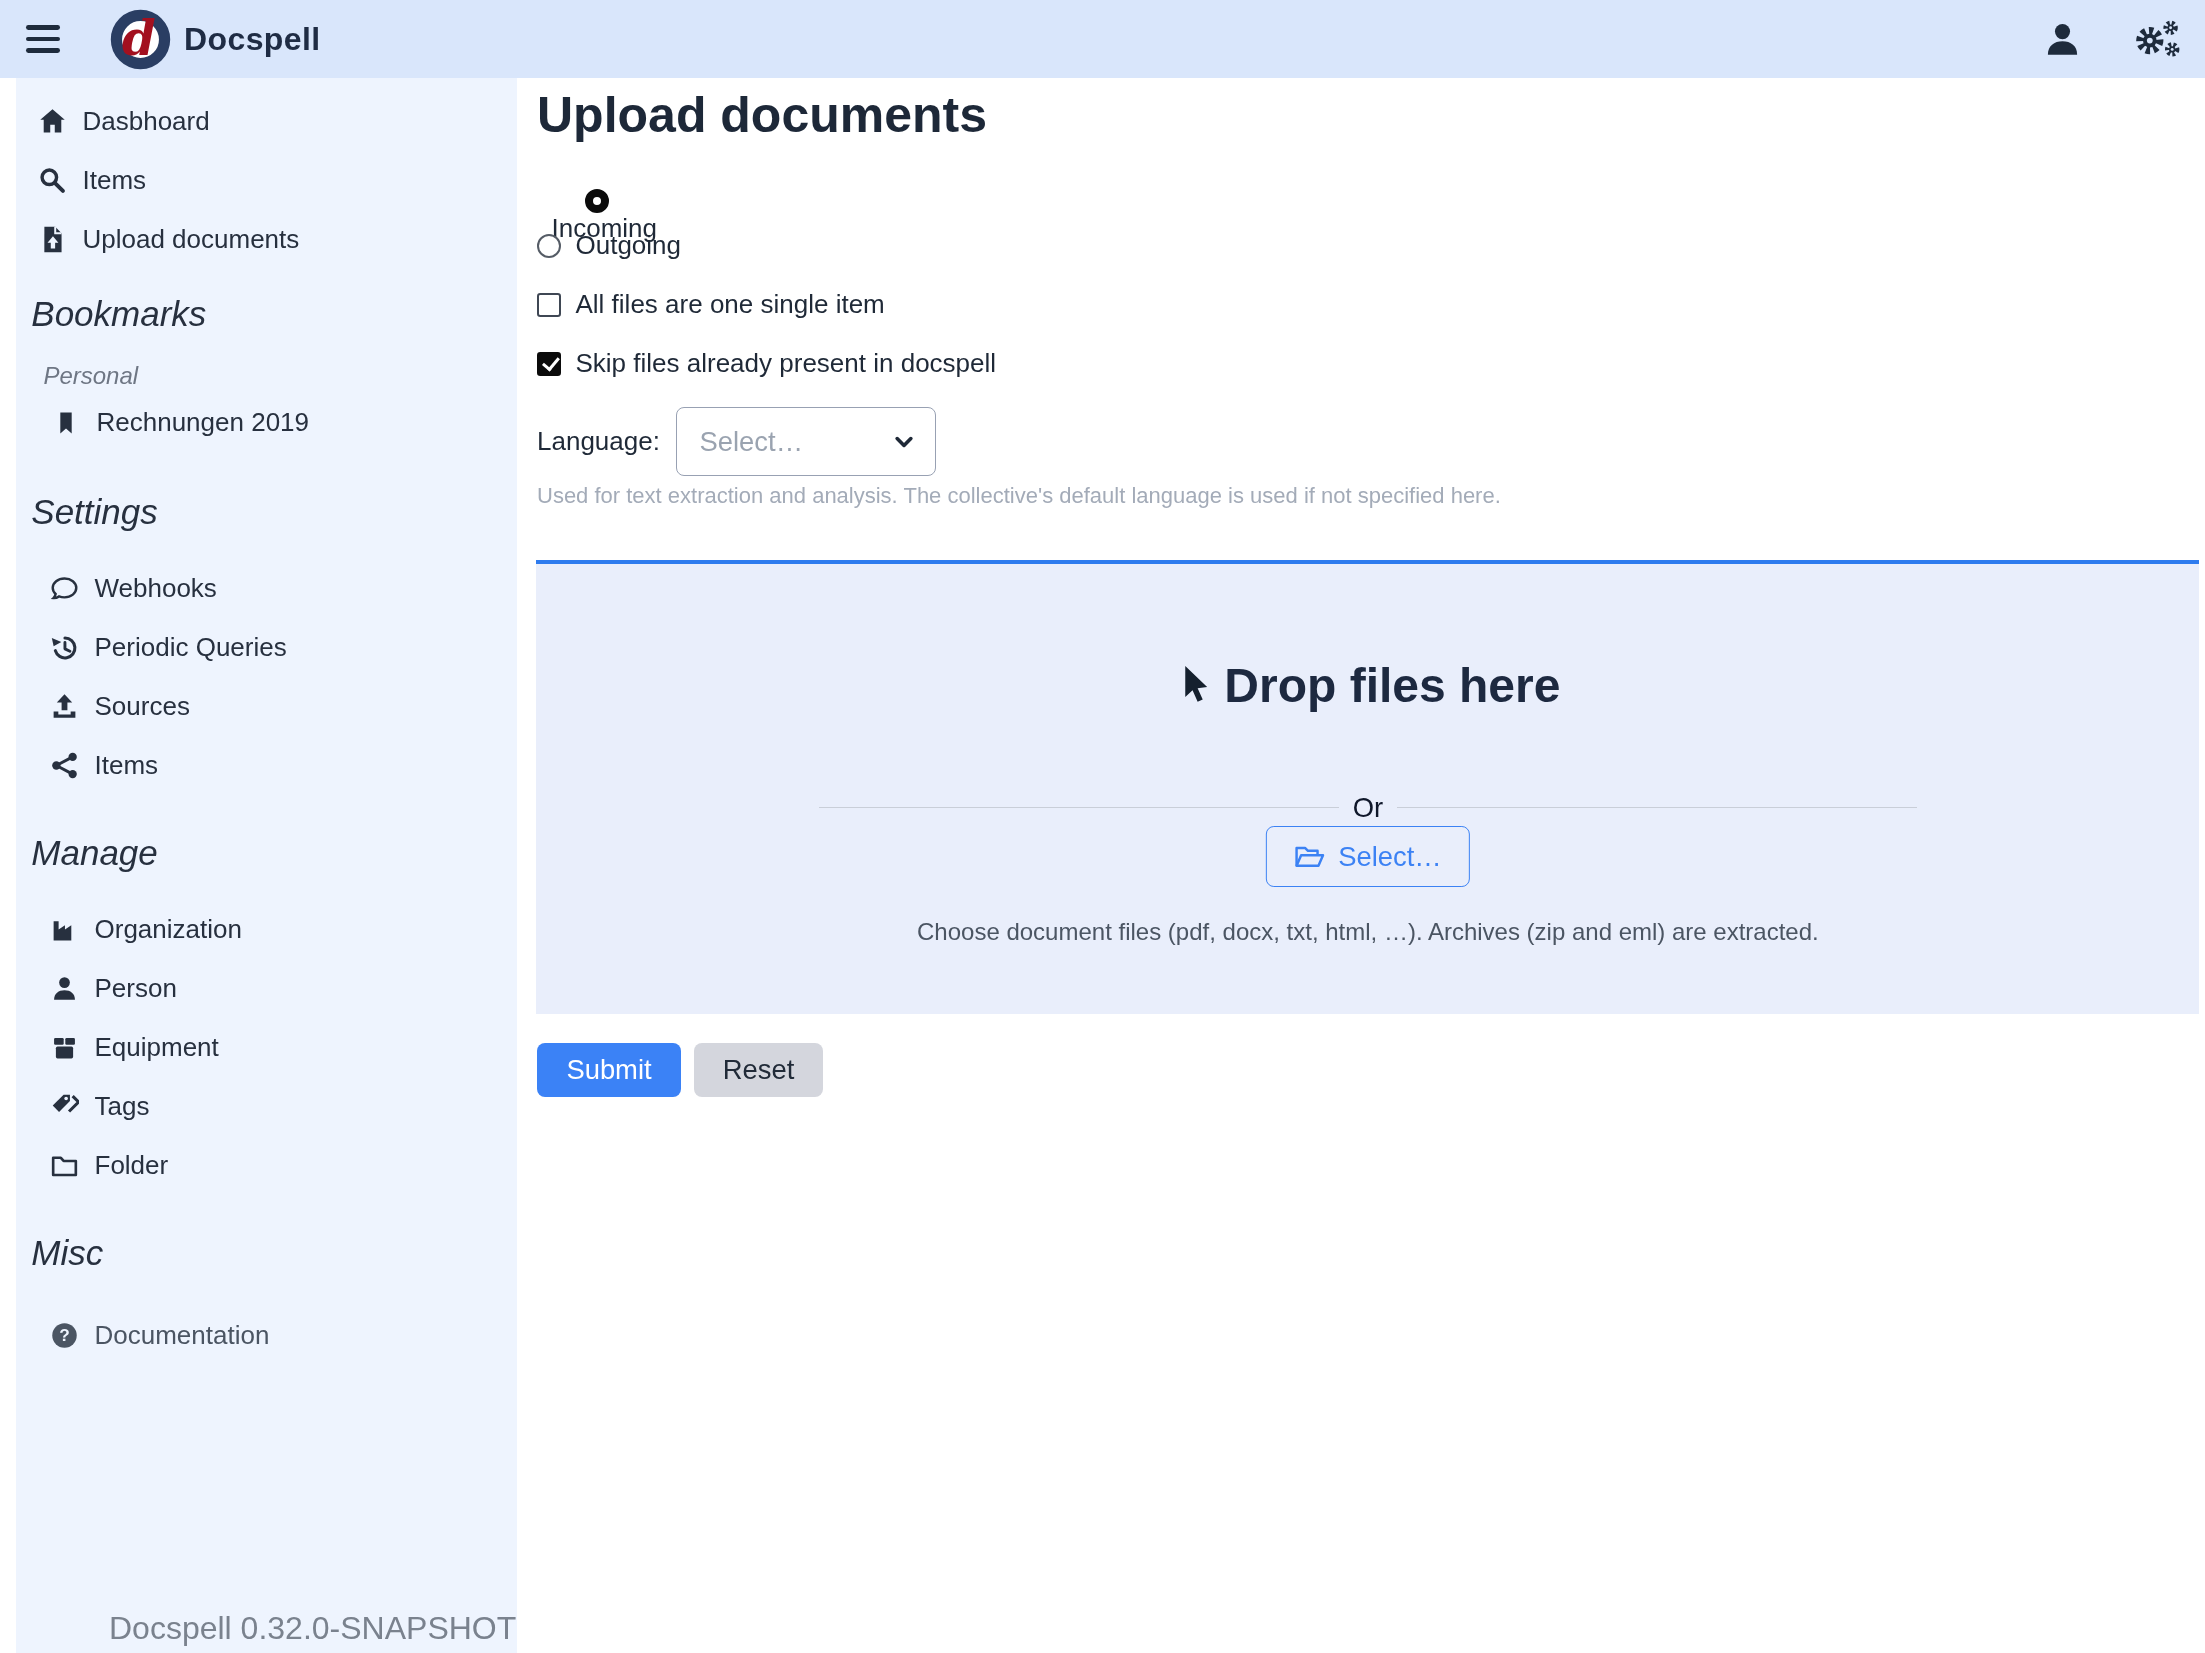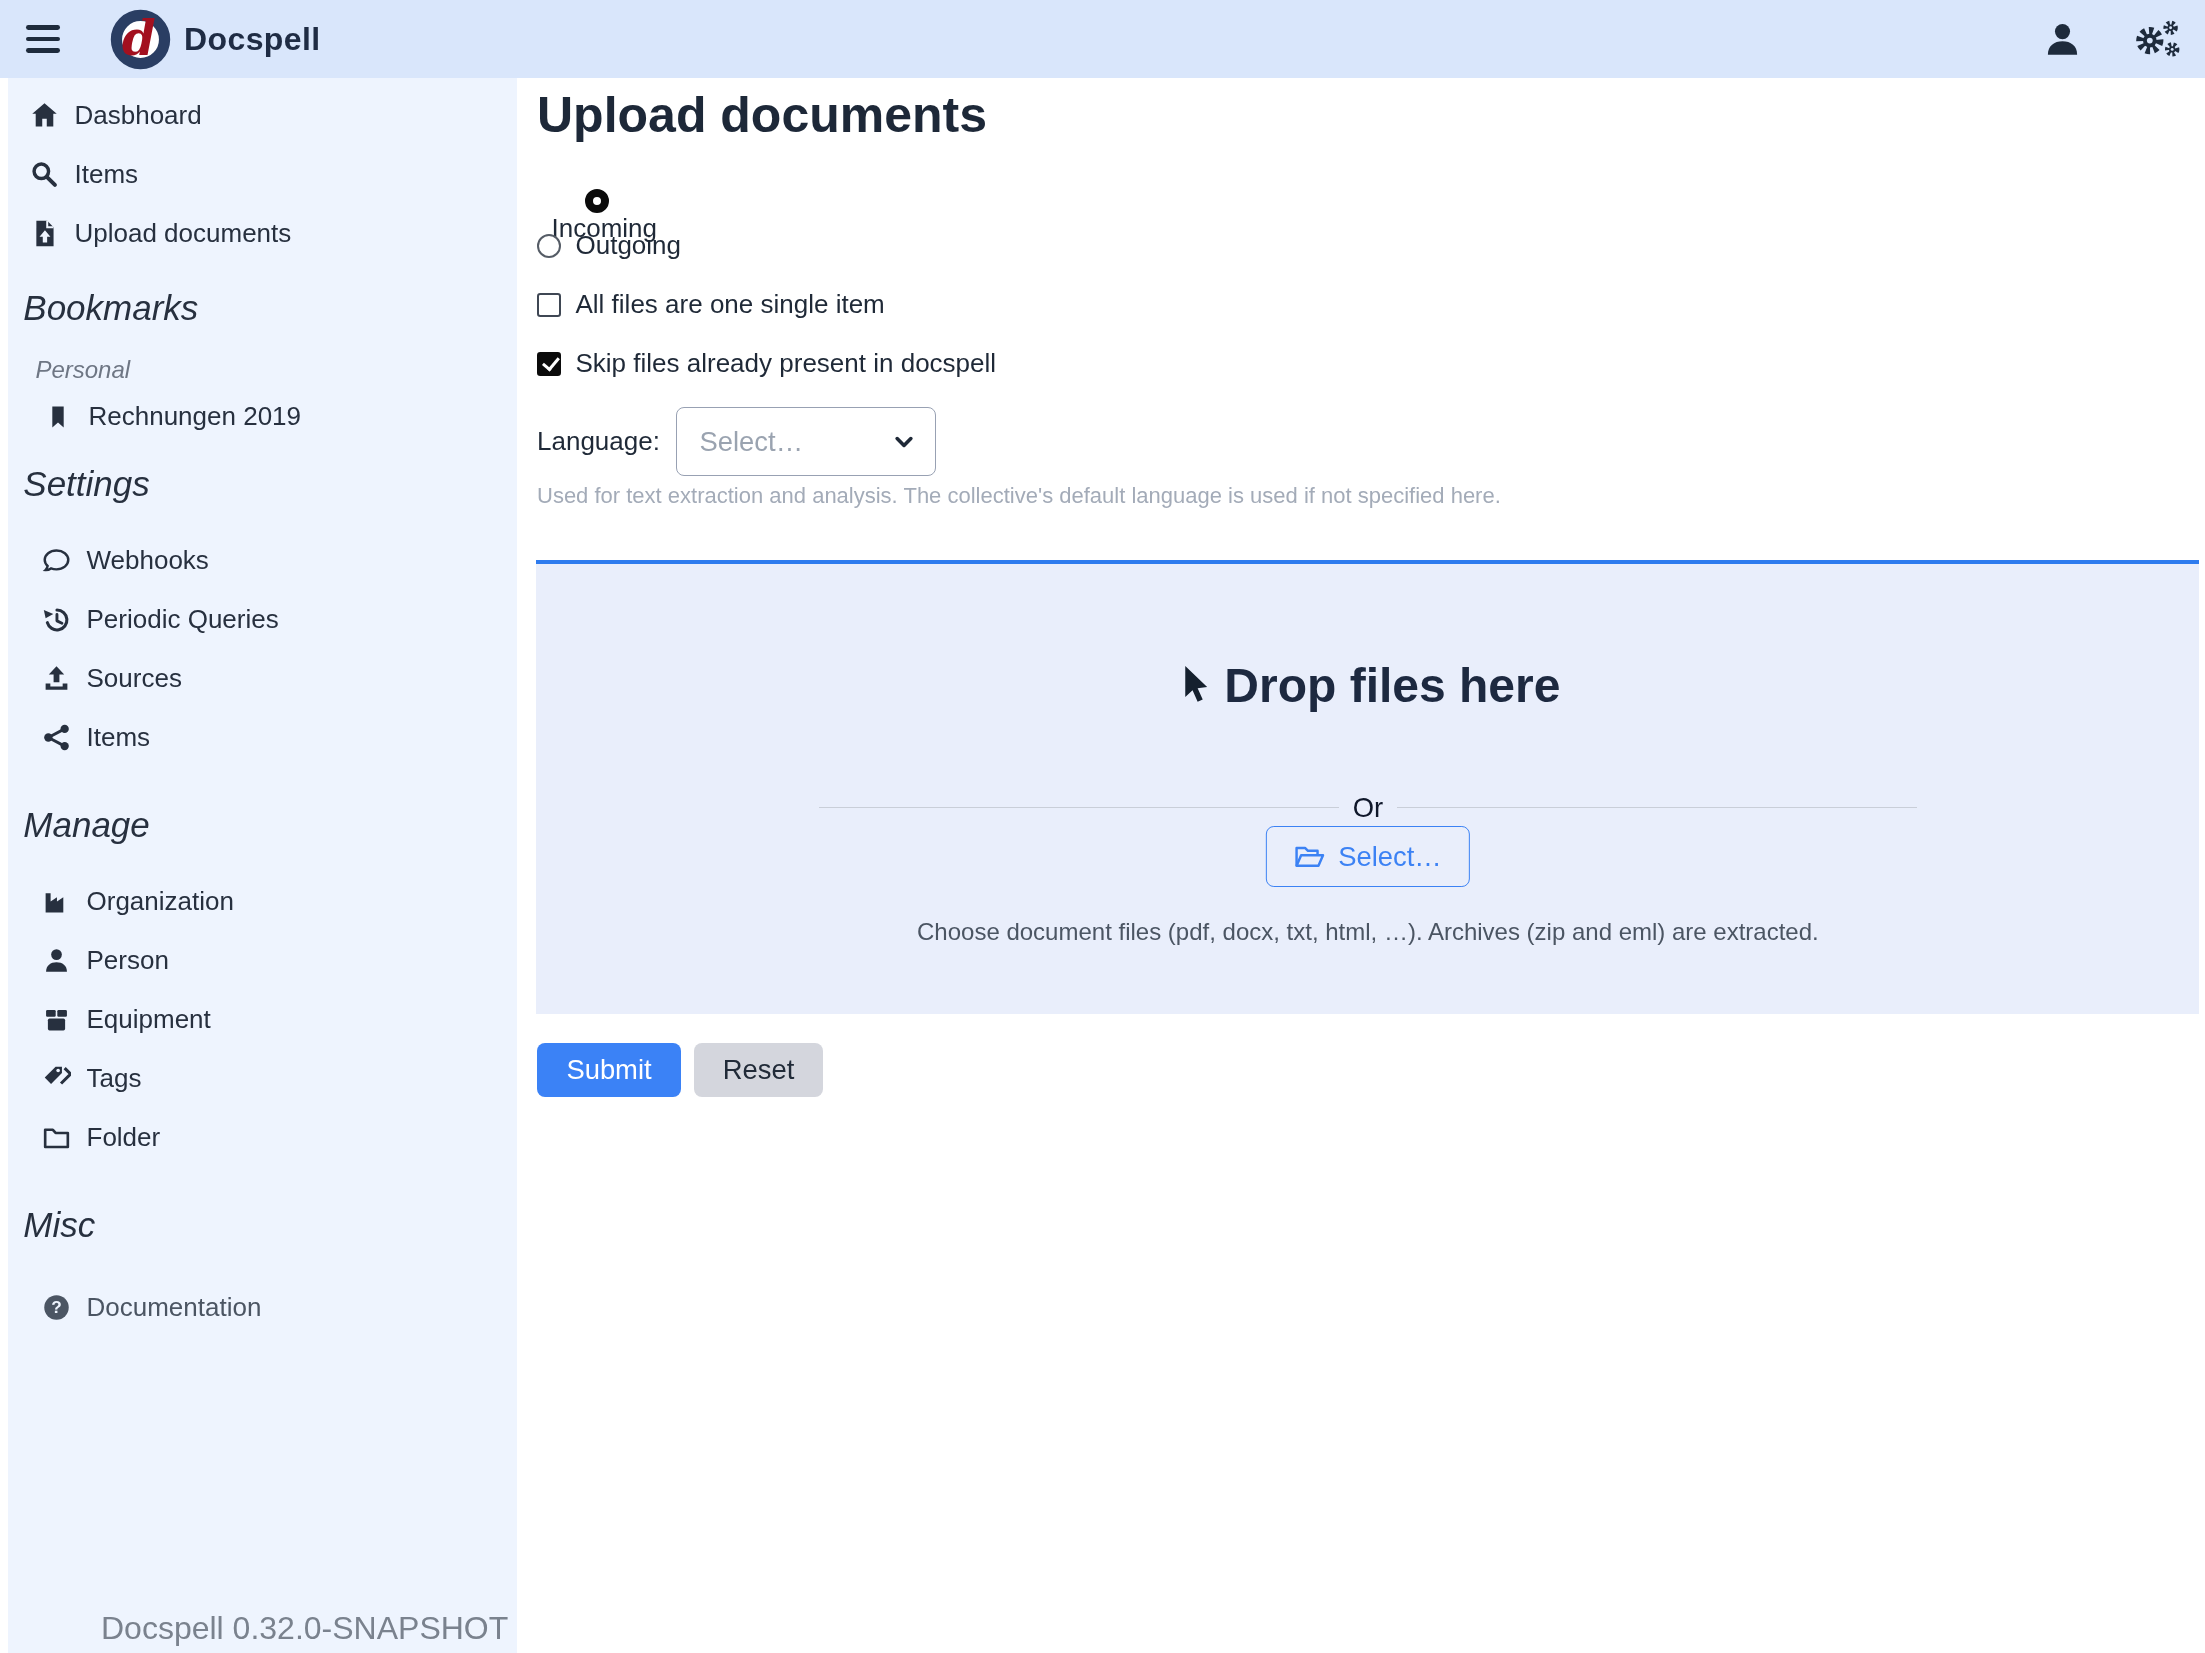--- a/index.html
+++ b/index.html
@@ -20,38 +20,38 @@
   }
   .hamburger { margin-left: 26px; width: 37px; cursor: pointer; }
   .hamburger .bar { height: 4.8px; background: #1e2b3c; border-radius: 2.4px; margin: 6.5px 0; width: 34px; }
   .logo-wrap { display: flex; align-items: center; margin-left: 47px; }
   .app-title { font-size: 32px; font-weight: bold; color: #1f2c44; margin-left: 13px; letter-spacing: 0.4px; }
   .topbar-right { margin-left: auto; display: flex; align-items: center; gap: 50px; padding-right: 22.6px; }
   .topbar-icon { color: #1e2b3c; display: flex; align-items: center; cursor: pointer; }
 
   
   .sidebar {
-    position: absolute; top: 78px; left: 8px; width: 517px; height: 1575px;
+    position: absolute; top: 78px; left: 16px; width: 517px; height: 1575px;
     background: #eef4fe;
-    padding-top: 8px;
+    padding-top: 14px;
   }
   .nav-item {
     display: flex; align-items: center; height: 59px;
     font-size: 26px; color: #27303f; cursor: pointer; text-decoration: none;
   }
   .nav-item .icon { display: flex; align-items: center; justify-content: center; width: 32px; color: #27303f; }
   .nav-item .lbl { margin-left: 14.5px; white-space: nowrap; }
   .lvl1 { padding-left: 20px; }
   .lvl2 { padding-left: 32px; }
   .side-heading {
     font-size: 35px; font-style: italic; font-weight: 500; color: #27303f;
     height: 52px; display: flex; align-items: center; padding-left: 15.3px;
   }
   .h-bookmarks { margin-top: 19.4px; }
-  .h-settings  { margin-top: 17px; }
+  .h-settings  { margin-top: 39px; }
   .h-manage    { margin-top: 32px; }
   .h-misc      { margin-top: 32px; }
   .group { margin-top: 21px; }
   .group-docs { margin-top: 27px; }
   .subgroup-label {
     margin: 16px 0 0 27.4px; height: 40px; display: flex; align-items: center;
     font-size: 24px; font-style: italic; color: #6e7684;
   }
   .bookmark-item { height: 48px; margin-top: 2.4px; padding-left: 34px; }
   .nav-docs, .nav-docs .icon { color: #4b5563; }

